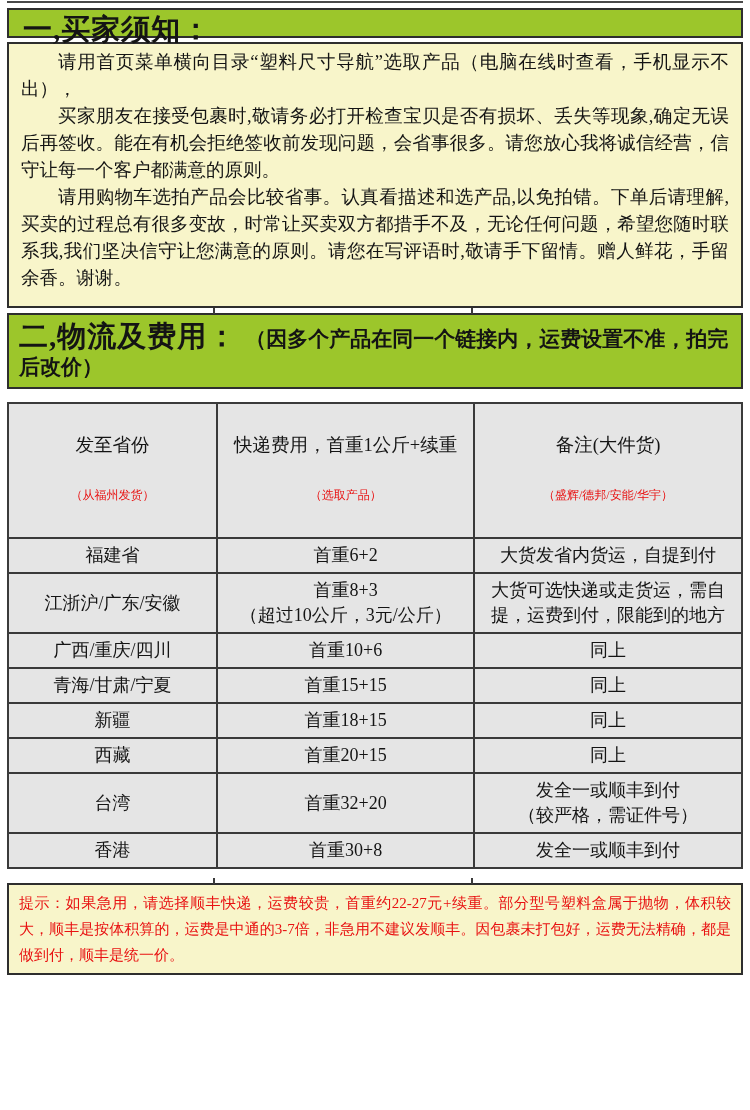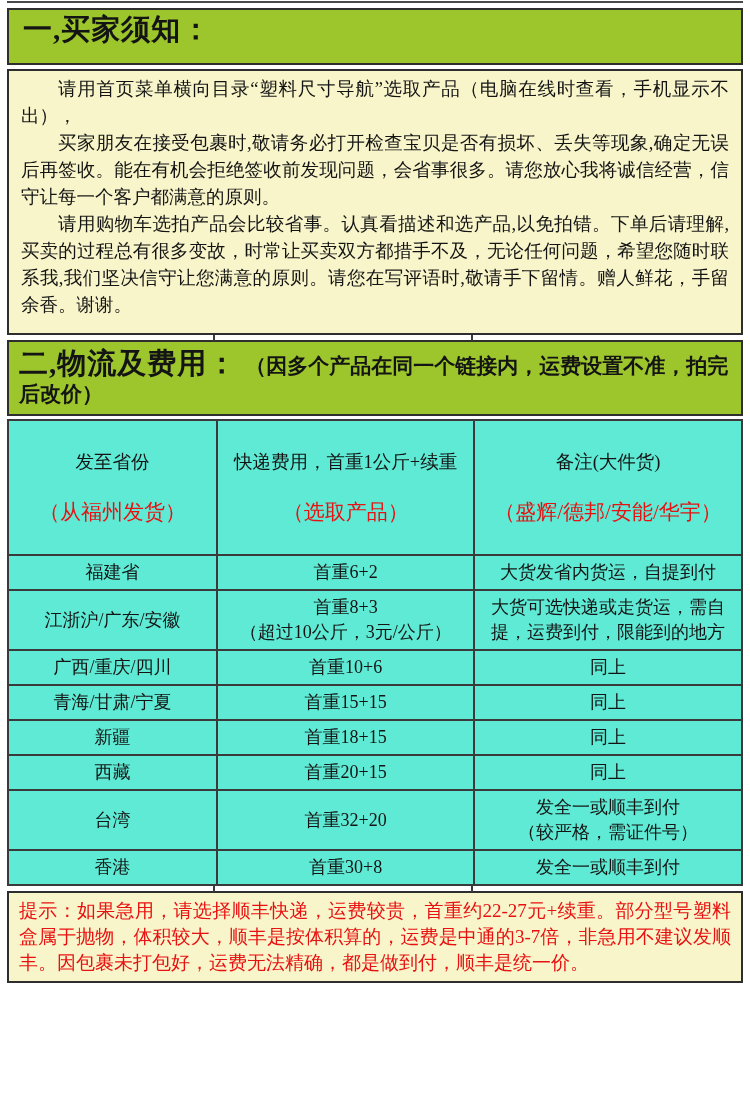--- a/index.html
+++ b/index.html
@@ -11,50 +11,50 @@
     color: #141414;
   }
   .page { position: relative; padding: 1px 7px 0 7px; width: 750px; }
   .topline { border-top: 2px solid #4a4a4a; margin-bottom: 5px; }
 
   .bar {
     background: #9cc62b;
     border: 2px solid #2e2e2e;
     position: relative;
   }
-  .s1bar { padding: 2px 14px 4px; margin-bottom: 4px; height: 57px; }
+  .s1bar { padding: 2px 14px 4px; margin-bottom: 4px; height: 30px; }
   .bar-title { font-size: 29px; font-weight: bold; letter-spacing: 1px; line-height: 34px; }
-  .s2bar { padding: 4px 10px 6px; margin-bottom: 3px; }
+  .s2bar { padding: 4px 10px 6px; margin-bottom: 13px; }
   .bar-sub { font-size: 21px; font-weight: bold; margin-left: 4px; }
 
   .panel {
     background: #f8f5ca;
     border: 2px solid #2e2e2e;
   }
   .s1body { padding: 5px 12px 14px; margin-bottom: 5px; }
   .para { margin: 0; text-indent: 2em; font-size: 18.5px; line-height: 27px; text-align: justify; }
 
   table.ship {
     width: 100%; border-collapse: collapse;
-    background: #5eead4; margin-bottom: 5px;
+    background: #e5e5e5; margin-bottom: 14px;
     table-layout: fixed;
   }
   table.ship th, table.ship td {
     border: 2px solid #3a3a3a;
     text-align: center; vertical-align: middle;
     font-size: 18px; line-height: 25px;
     padding: 4px 4px; white-space: pre-line;
     font-weight: normal;
   }
   col.c1 { width: 28.5%; } col.c2 { width: 35%; } col.c3 { width: 36.5%; }
   .th-main { font-size: 18.5px; }
-  .th-sub { color: #e81111; font-size: 21px; }
+  .th-sub { color: #e81111; font-size: 12px; }
 
   .tips { padding: 5px 10px; margin-bottom: 5px; position: relative; }
-  .tips-text { color: #e81111; margin: 0; font-size: 19px; line-height: 26px; text-align: justify; }
+  .tips-text { color: #e81111; margin: 0; font-size: 15px; line-height: 26px; text-align: justify; }
   
   .s2bar::before, .s2bar::after, .tips::before, .tips::after {
     content: ""; position: absolute; top: -7px; width: 2px; height: 6px; background: #3a3a3a;
   }
   .s2bar::before { left: 204px; } .s2bar::after { left: 462px; }
   .tips::before  { left: 204px; } .tips::after  { left: 462px; }
 </style>
 </head>
 <body>
 

